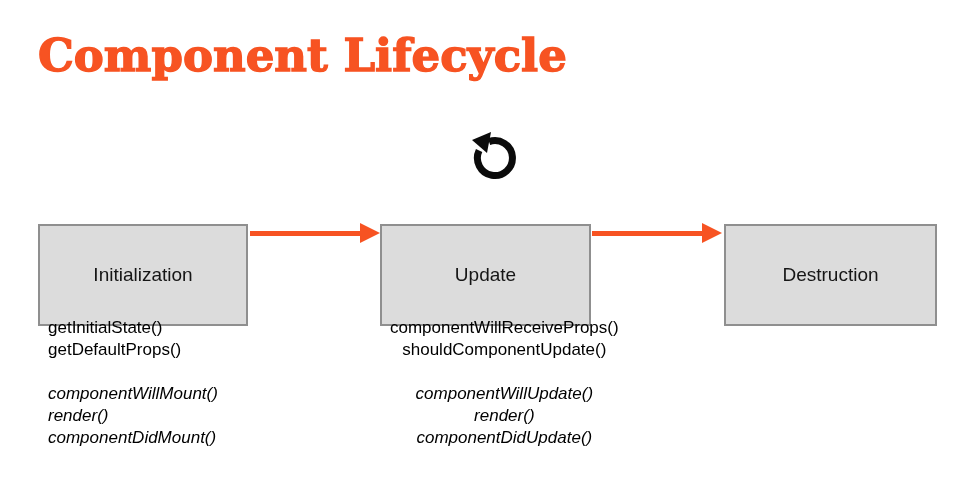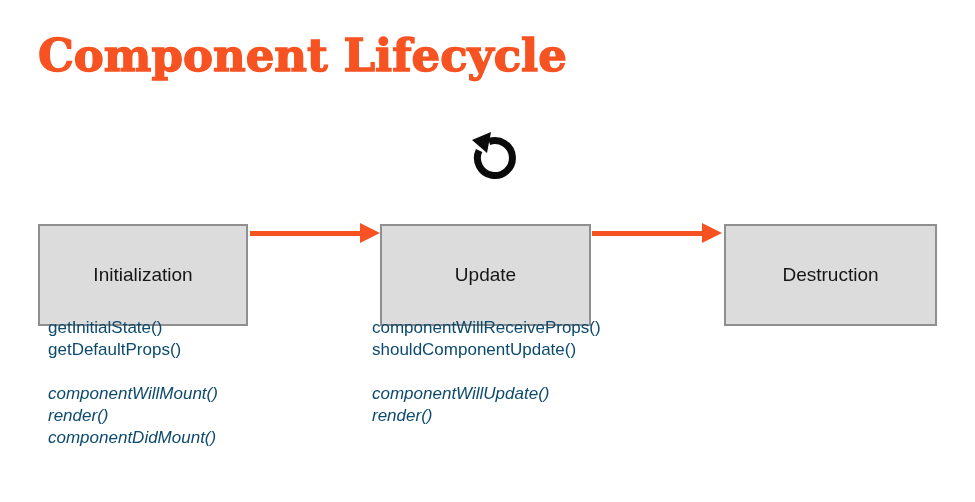--- a/index.html
+++ b/index.html
@@ -28,23 +28,23 @@
   .arrow-head{position:absolute;top:223px;width:0;height:0;
     border-top:10px solid transparent;border-bottom:10px solid transparent;
     border-left:20px solid var(--accent);}
   .line-1{left:250px;width:112px;}
   .head-1{left:360px;}
   .line-2{left:592px;width:112px;}
   .head-2{left:702px;}
 
   .refresh-wrap{position:absolute;left:467px;top:128px;width:56px;height:56px;}
 
-  .methods-col{position:absolute;top:317px;font-size:17px;line-height:22px;color:#0c4a6e;}
+  .methods-col{position:absolute;top:317px;font-size:17px;line-height:22px;color:#000000;}
   .col-1{left:48px;}
-  .col-2{left:372px;}
+  .col-2{left:390px;text-align:center;}
   .col-3{left:737px;}
   .method-group + .method-group{margin-top:22px;font-style:italic;}
 </style>
 </head>
 <body>
 
 <div id="stage" style="--accent: #F75322; --box-fill: #DCDCDC; --box-border: #8F8F8F;">
 
   <h1 class="page-title">Component Lifecycle</h1>
 
@@ -86,17 +86,18 @@
   </div>
 
   <div class="methods-col col-2">
     <div class="method-group">
       <div>componentWillReceiveProps()</div>
       <div>shouldComponentUpdate()</div>
     </div>
     <div class="method-group">
       <div>componentWillUpdate()</div>
       <div>render()</div>
+      <div>componentDidUpdate()</div>
     </div>
   </div>
 
 
 </div>
 
 </body></html>

